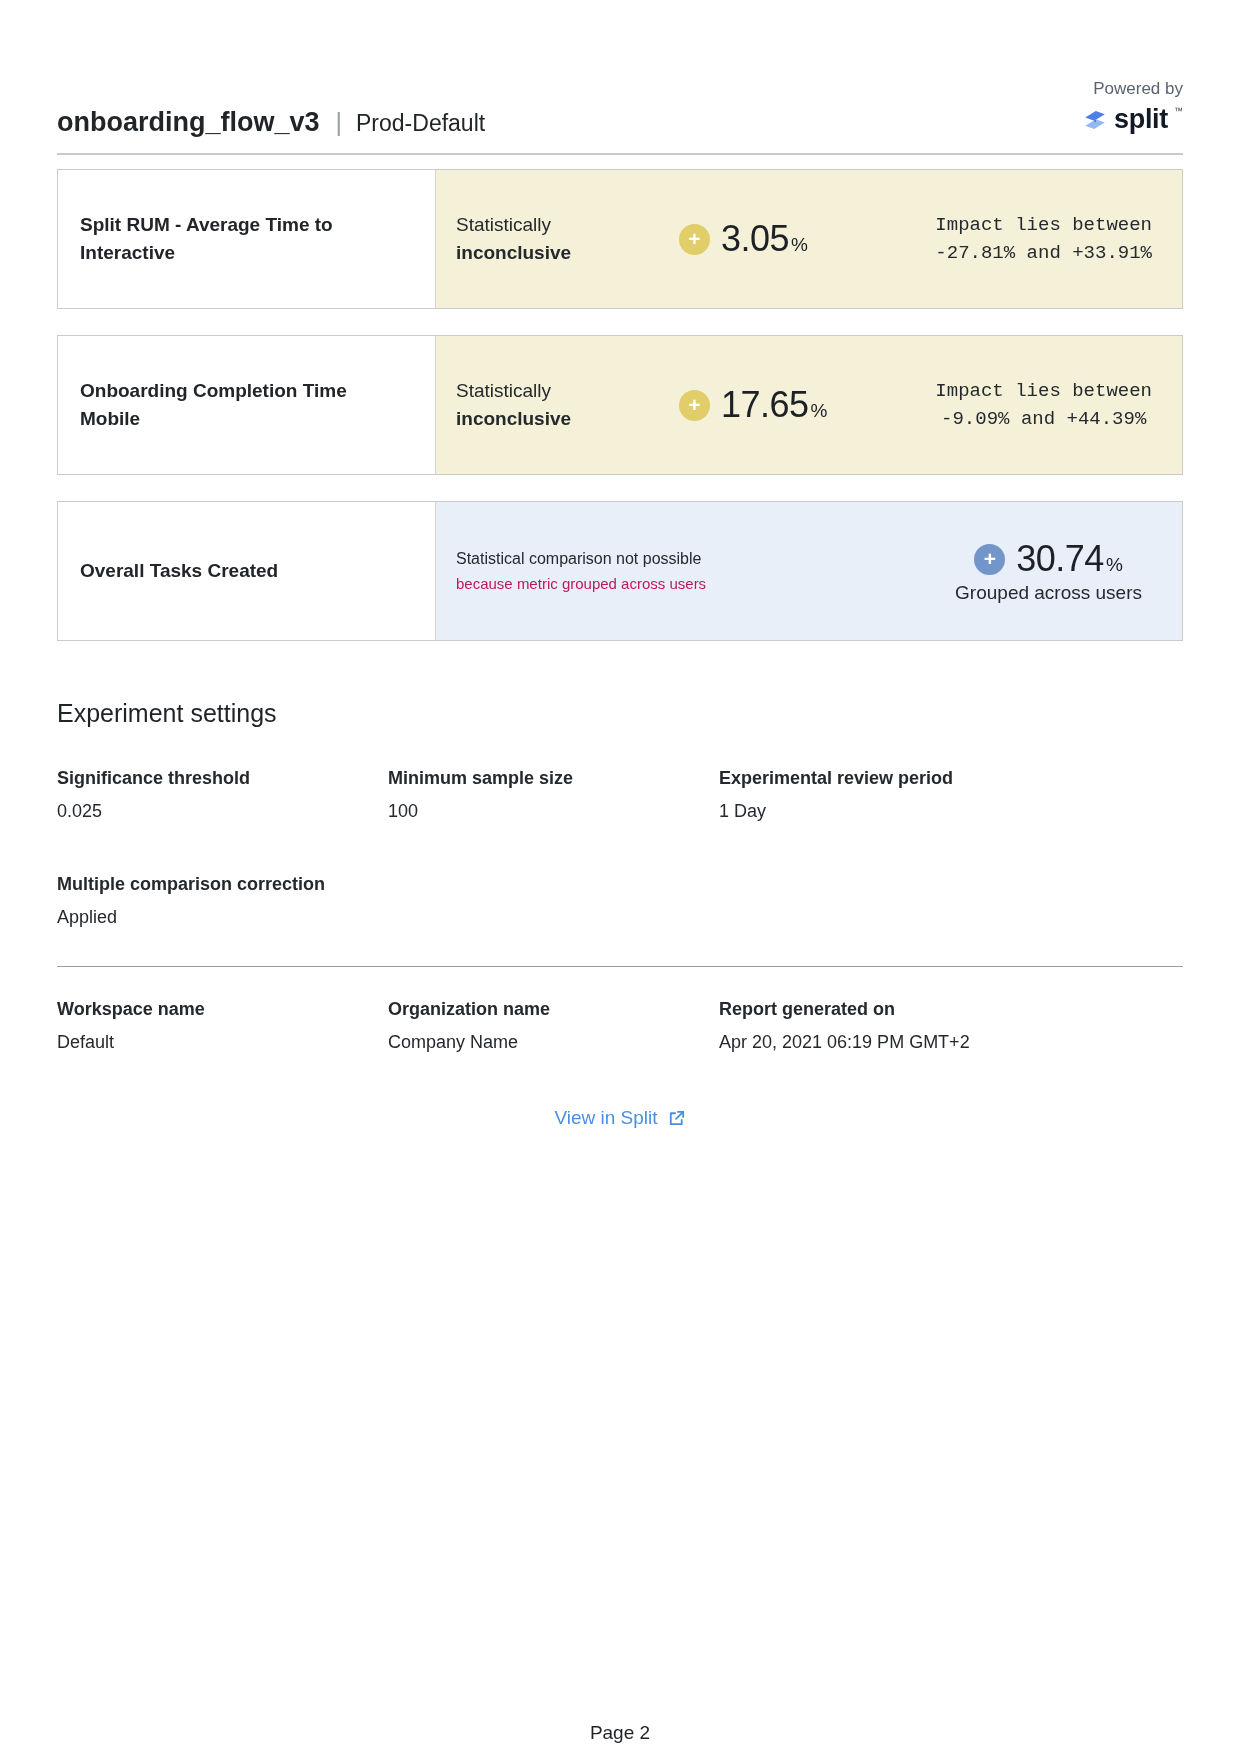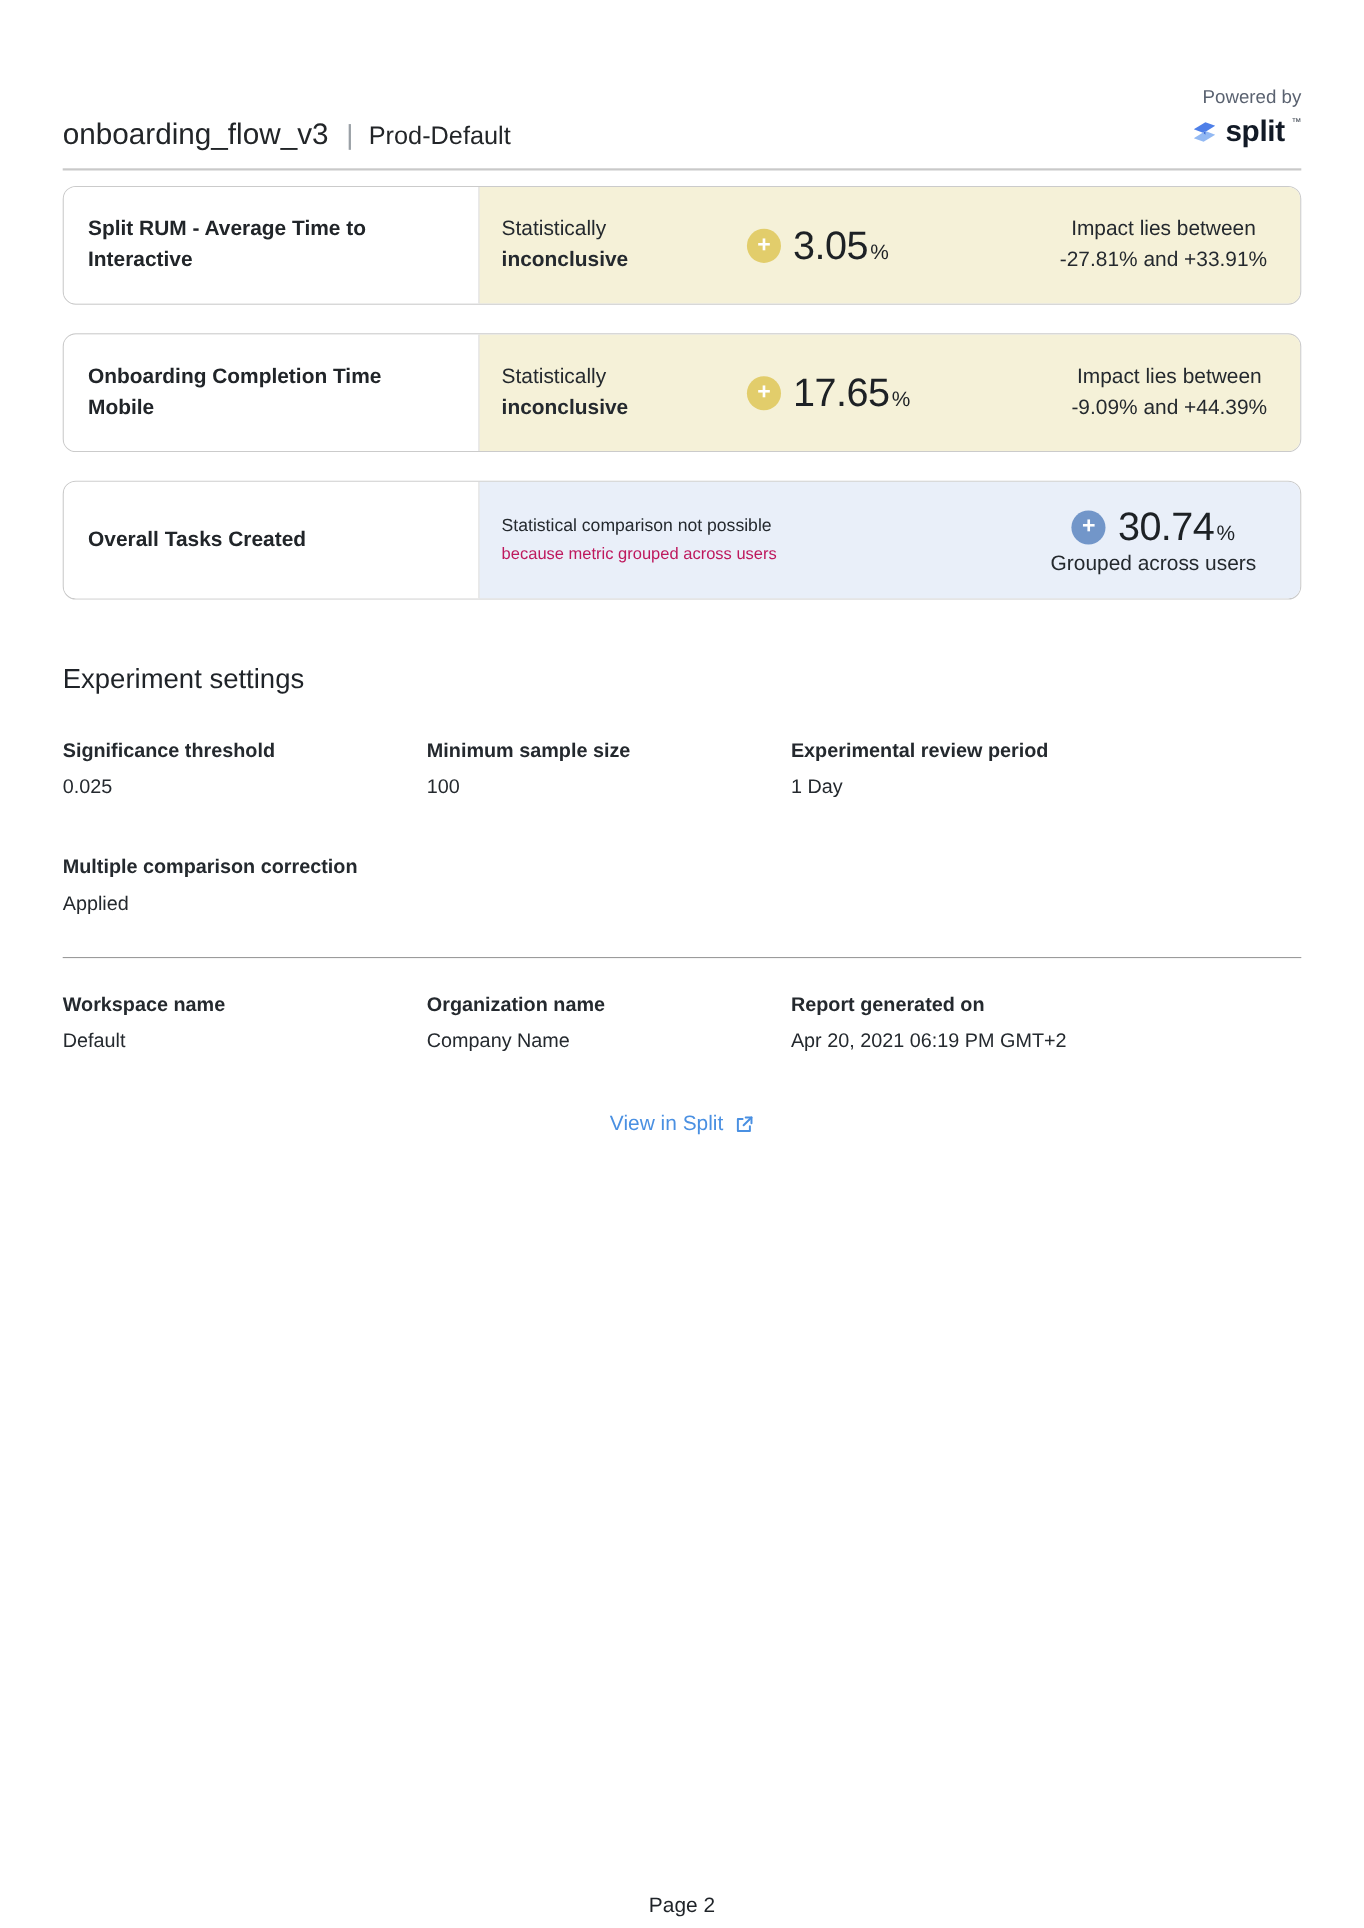--- a/index.html
+++ b/index.html
@@ -14,47 +14,47 @@
 
   
   .powered { position:absolute; top:52px; right:57px; text-align:right; }
   .powered-by { font-size:17px; color:#5a6270; }
   .brand-row { display:flex; align-items:center; justify-content:flex-end; gap:6px; margin-top:5px; }
   .split-logo svg { display:block; }
   .brand-name { font-size:27px; font-weight:700; color:#121a26; letter-spacing:-0.3px; }
   .brand-mark { font-size:9px; color:#39414d; align-self:flex-start; margin-top:2px; }
 
   .title-row { padding-top:80px; display:flex; align-items:baseline; }
-  .experiment-name { font-size:27px; font-weight:400; color:#222528; }
+  .experiment-name { font-size:27px; font-weight:700; color:#222528; }
   .title-sep { font-size:25px; font-weight:300; color:#9aa0a6; margin:0 14px 0 16px; }
   .environment { font-size:23px; font-weight:400; color:#222528; }
 
   .header-rule { border:none; height:2px; background:#c9c9c9; margin-top:15px; }
 
   
   .cards { margin-top:14px; display:flex; flex-direction:column; gap:26px; }
-  .card { display:flex; height:108px; border:1px solid #cbcbcb; border-radius:12px; overflow:hidden; background:#fff; }
+  .card { display:flex; height:140px; border:1px solid #cbcbcb; border-radius:0; overflow:hidden; background:#fff; }
   .card-left { width:378px; flex:0 0 378px; display:flex; align-items:center; padding:0 26px 0 22px; border-right:1px solid #d4d4d4; background:#fff; }
   .card-title { font-size:19px; font-weight:700; line-height:1.5; color:#212529; }
   .card-right { flex:1; display:flex; align-items:center; }
   .card-right.yellow { background:#f5f1d8; }
   .card-right.blue  { background:#e9eff9; }
 
   .status { width:185px; flex:0 0 185px; padding-left:20px; font-size:19px; line-height:1.45; color:#24292e; }
   .status .bold { font-weight:700; }
 
   .value-block { display:flex; align-items:baseline; margin-left:58px; white-space:nowrap; }
   .plus-circle { width:31px; height:31px; border-radius:50%; display:inline-flex; align-items:center; justify-content:center; align-self:center; margin-right:11px; }
   .plus-circle.gold { background:#e2cd6b; }
   .plus-circle.steel { background:#7296c9; }
   .plus-glyph { color:#ffffff; font-weight:700; font-size:21px; line-height:1; transform:translateY(-1px); }
   .value-number { font-size:36px; color:#1d2125; letter-spacing:-0.5px; }
   .value-unit { font-size:19px; color:#1d2125; margin-left:2px; }
 
-  .impact { margin-left:auto; padding-right:30px; font-size:19px; line-height:1.5; text-align:center; color:#24292e; }
+  .impact { margin-left:auto; padding-right:30px; font-size:19px; line-height:1.5; text-align:center; color:#24292e;font-family:Liberation Mono, monospace; }
 
   
   .status3 { padding-left:20px; line-height:1.5; }
   .status3-main { font-size:16px; color:#24292e; }
   .status3-sub { font-size:15px; color:#be185d; margin-top:2px; }
   .value-col { margin-left:auto; padding-right:40px; display:flex; flex-direction:column; align-items:center; }
   .value-col .value-block { margin-left:0; }
   .value-caption { font-size:19px; color:#24292e; margin-top:2px; white-space:nowrap; }
 
   

